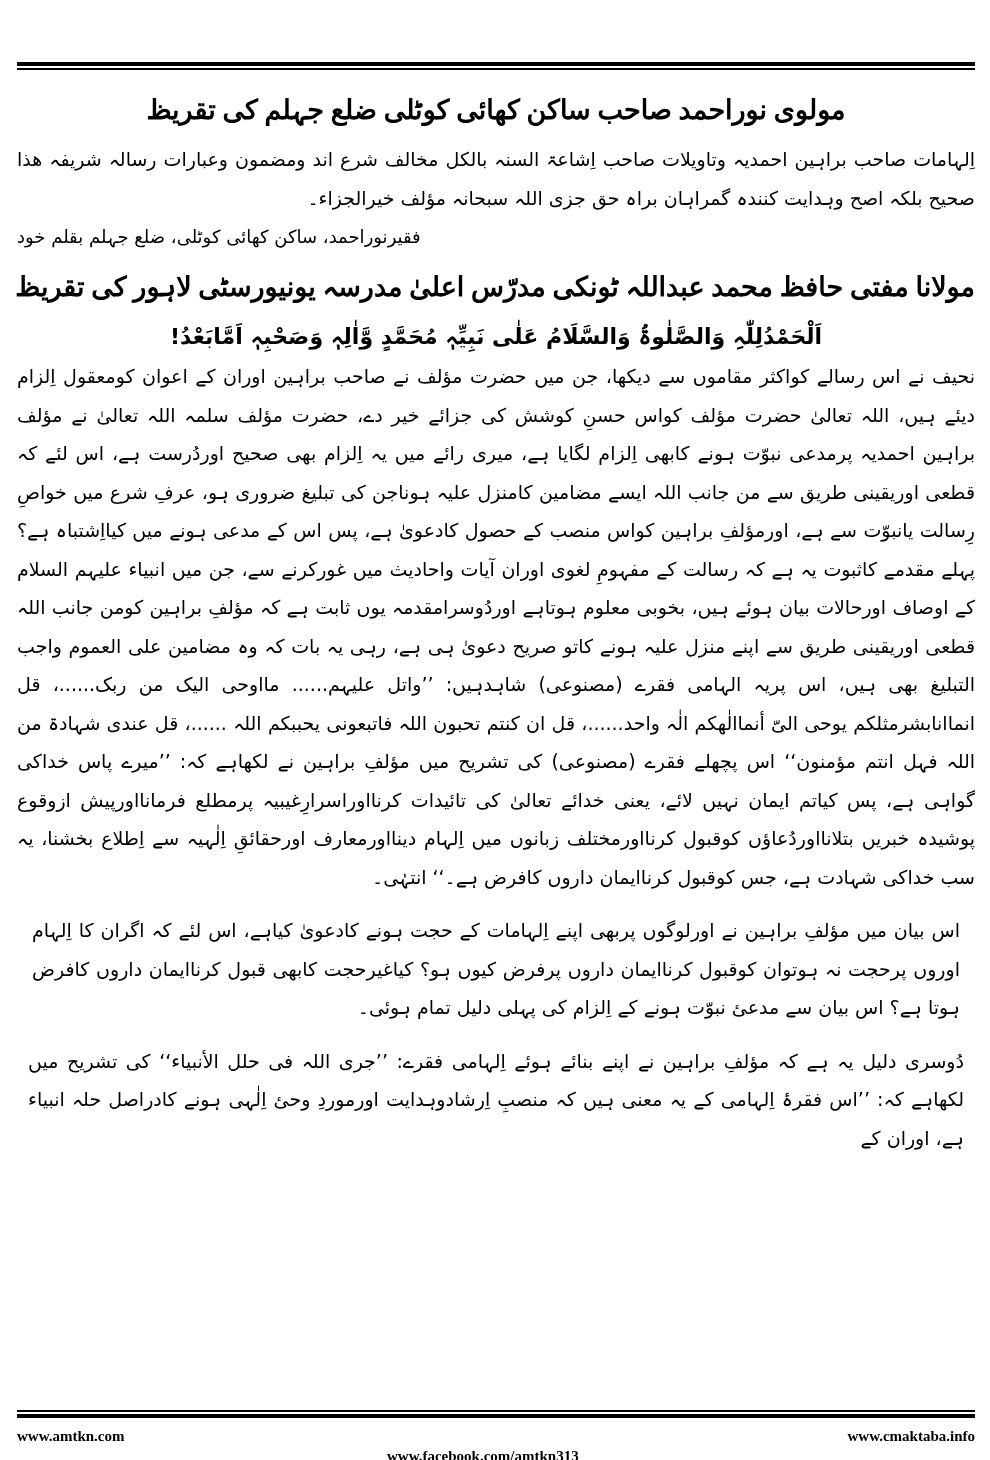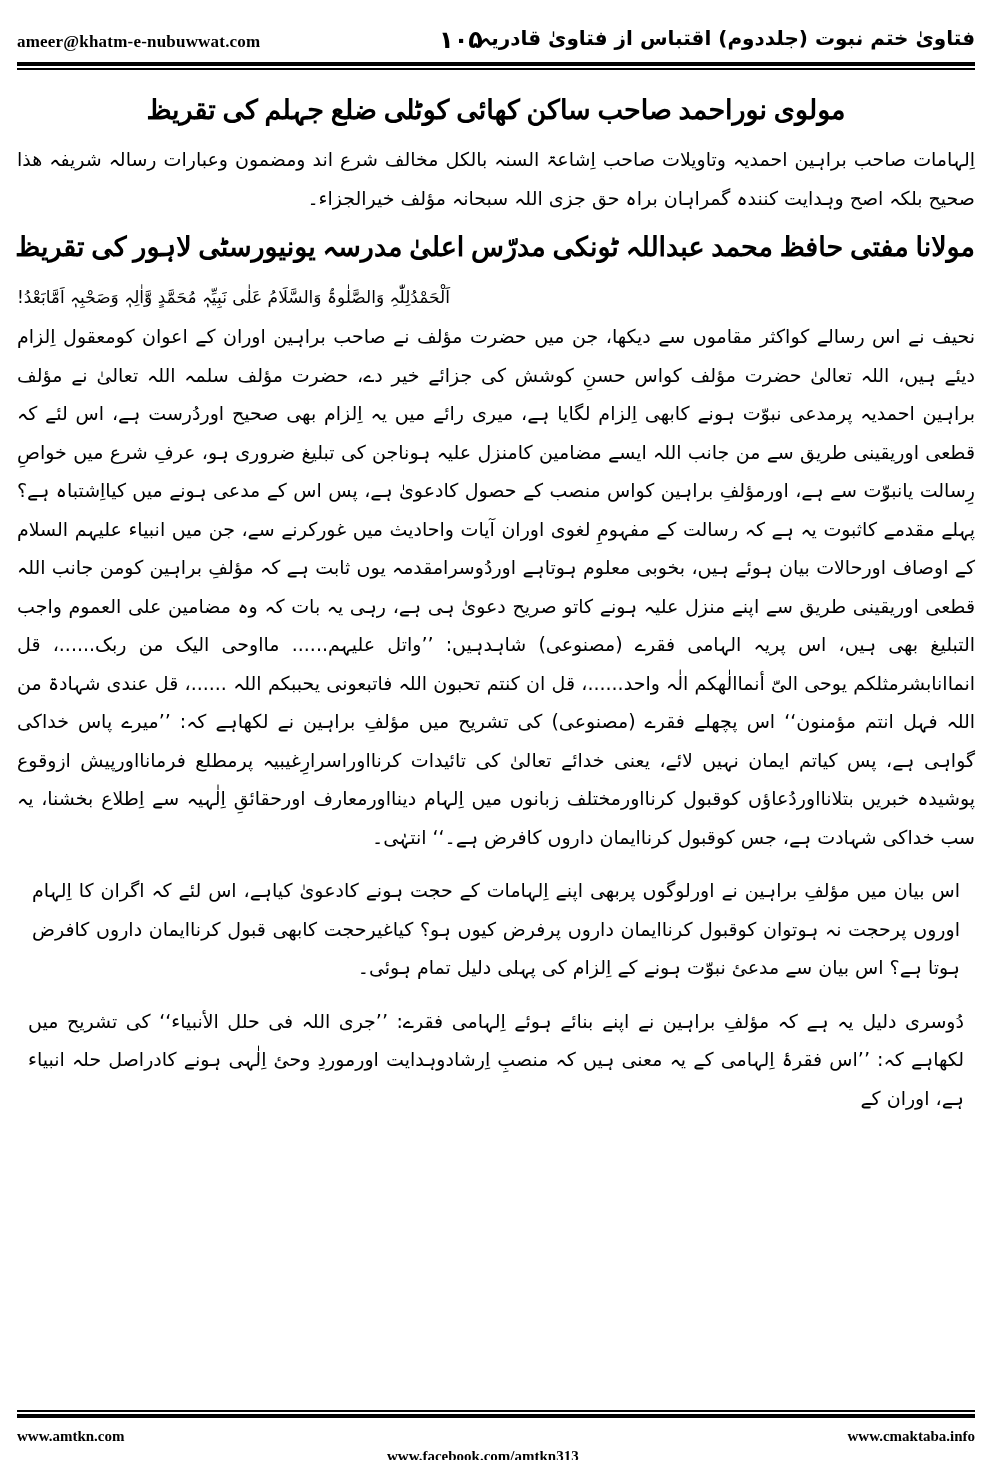--- a/index.html
+++ b/index.html
@@ -9,44 +9,42 @@
   .hdr-email { position:absolute; left:0; top:4px; font-family:"Liberation Serif", serif; font-weight:bold; font-size:17px; letter-spacing:0.2px; }
   .hdr-pagenum { position:absolute; left:422px; top:-2px; font-family:"DejaVu Sans", sans-serif; font-weight:bold; font-size:24px; direction:rtl; }
   .hdr-title { position:absolute; right:0; top:-2px; direction:rtl; font-family:"DejaVu Sans", sans-serif; font-size:20px; font-weight:bold; white-space:nowrap; }
   .rule-thick { position:absolute; left:0; width:958px; height:4px; background:#000; }
   .rule-thin { position:absolute; left:0; width:958px; height:1.5px; background:#000; }
   .content { position:absolute; left:0; top:80px; width:958px; direction:rtl; text-align:justify; }
   .heading { text-align:center; font-family:Liberation Serif, serif; font-weight:bold; font-size:27px; line-height:60px; white-space:nowrap; }
   .para { font-family:"DejaVu Sans", sans-serif; font-size:19px; line-height:38.5px; text-align:justify; text-align-last:right; }
   .signature { font-family:"DejaVu Sans", sans-serif; font-size:18px; line-height:40px; text-align:left; direction:rtl; }
   .signature span { display:inline-block; }
-  .arabic-line { text-align:left; font-family:"DejaVu Sans", sans-serif; font-weight:normal; font-size:17px; line-height:40px; }
+  .arabic-line { text-align:center; font-family:"DejaVu Sans", sans-serif; font-weight:bold; font-size:22px; line-height:40px; }
   .footer { position:absolute; left:0; top:1428px; width:958px; height:20px; font-family:"Liberation Serif", serif; font-weight:bold; font-size:15px; }
   .ftr-left { position:absolute; left:0; top:0; }
   .ftr-center { position:absolute; left:370px; top:0;margin-top:20px; }
   .ftr-right { position:absolute; right:0; top:0; }
 </style>
 </head>
 <body>
 
 <div class="page">
 
-  <div class="header">
-    <span class="hdr-email">ameer@khatm-e-nubuwwat.com</span>
-    <span class="hdr-pagenum">۱۰۵</span>
-    <span class="hdr-title">فتاویٰ ختم نبوت (جلددوم) اقتباس از فتاویٰ قادریہ</span>
-  </div>
   <div class="rule-thick" style="top:62px;"></div>
   <div class="rule-thin" style="top:68px;"></div>
 
   <div class="content">
 
     <section>
       <div class="heading">مولوی نوراحمد صاحب ساکن کھائی کوٹلی ضلع جہلم کی تقریظ</div>
       <p class="para" style="margin:0;">اِلہامات صاحب براہین احمدیہ وتاویلات صاحب اِشاعۃ السنہ بالکل مخالف شرع اند ومضمون وعبارات رسالہ شریفہ ھذا صحیح بلکہ اصح وہدایت کنندہ گمراہان براہ حق جزی اللہ سبحانہ مؤلف خیرالجزاء۔</p>
+      <div class="signature">
+        <span>فقیرنوراحمد، ساکن کھائی کوٹلی، ضلع جہلم بقلم خود</span>
+      </div>
     </section>
 
     <section>
       <div class="heading">مولانا مفتی حافظ محمد عبداللہ ٹونکی مدرّس اعلیٰ مدرسہ یونیورسٹی لاہور کی تقریظ</div>
       <div class="arabic-line">اَلْحَمْدُلِلّٰہِ وَالصَّلٰوۃُ وَالسَّلَامُ عَلٰی نَبِیِّہٖ مُحَمَّدٍ وَّاٰلِہٖ وَصَحْبِہٖ اَمَّابَعْدُ!</div>
       <p class="para" style="margin:0;">نحیف نے اس رسالے کواکثر مقاموں سے دیکھا، جن میں حضرت مؤلف نے صاحب براہین اوران کے اعوان کومعقول اِلزام دیئے ہیں، اللہ تعالیٰ حضرت مؤلف کواس حسنِ کوشش کی جزائے خیر دے، حضرت مؤلف سلمہ اللہ تعالیٰ نے مؤلف براہین احمدیہ پرمدعی نبوّت ہونے کابھی اِلزام لگایا ہے، میری رائے میں یہ اِلزام بھی صحیح اوردُرست ہے، اس لئے کہ قطعی اوریقینی طریق سے من جانب اللہ ایسے مضامین کامنزل علیہ ہوناجن کی تبلیغ ضروری ہو، عرفِ شرع میں خواصِ رِسالت یانبوّت سے ہے، اورمؤلفِ براہین کواس منصب کے حصول کادعویٰ ہے، پس اس کے مدعی ہونے میں کیااِشتباہ ہے؟ پہلے مقدمے کاثبوت یہ ہے کہ رسالت کے مفہومِ لغوی اوران آیات واحادیث میں غورکرنے سے، جن میں انبیاء علیہم السلام کے اوصاف اورحالات بیان ہوئے ہیں، بخوبی معلوم ہوتاہے اوردُوسرامقدمہ یوں ثابت ہے کہ مؤلفِ براہین کومن جانب اللہ قطعی اوریقینی طریق سے اپنے منزل علیہ ہونے کاتو صریح دعویٰ ہی ہے، رہی یہ بات کہ وہ مضامین علی العموم واجب التبلیغ بھی ہیں، اس پریہ الہامی فقرے (مصنوعی) شاہدہیں: ’’واتل علیہم...... مااوحی الیک من ربک......، قل انماانابشرمثلکم یوحی الیّ أنماالٰھکم الٰہ واحد......، قل ان کنتم تحبون اللہ فاتبعونی یحببکم اللہ ......، قل عندی شہادۃ من اللہ فہل انتم مؤمنون‘‘ اس پچھلے فقرے (مصنوعی) کی تشریح میں مؤلفِ براہین نے لکھاہے کہ: ’’میرے پاس خداکی گواہی ہے، پس کیاتم ایمان نہیں لائے، یعنی خدائے تعالیٰ کی تائیدات کرنااوراسرارِغیبیہ پرمطلع فرمانااورپیش ازوقوع پوشیدہ خبریں بتلانااوردُعاؤں کوقبول کرنااورمختلف زبانوں میں اِلہام دینااورمعارف اورحقائقِ اِلٰہیہ سے اِطلاع بخشنا، یہ سب خداکی شہادت ہے، جس کوقبول کرناایمان داروں کافرض ہے۔‘‘ انتہٰی۔</p>
       <p class="para" style="margin:15px;">اس بیان میں مؤلفِ براہین نے اورلوگوں پربھی اپنے اِلہامات کے حجت ہونے کادعویٰ کیاہے، اس لئے کہ اگران کا اِلہام اوروں پرحجت نہ ہوتوان کوقبول کرناایمان داروں پرفرض کیوں ہو؟ کیاغیرحجت کابھی قبول کرناایمان داروں کافرض ہوتا ہے؟ اس بیان سے مدعیٔ نبوّت ہونے کے اِلزام کی پہلی دلیل تمام ہوئی۔</p>
       <p class="para" style="margin:11px;">دُوسری دلیل یہ ہے کہ مؤلفِ براہین نے اپنے بنائے ہوئے اِلہامی فقرے: ’’جری اللہ فی حلل الأنبیاء‘‘ کی تشریح میں لکھاہے کہ: ’’اس فقرۂ اِلہامی کے یہ معنی ہیں کہ منصبِ اِرشادوہدایت اورموردِ وحیٔ اِلٰہی ہونے کادراصل حلہ انبیاء ہے، اوران کے</p>
     </section>
 

